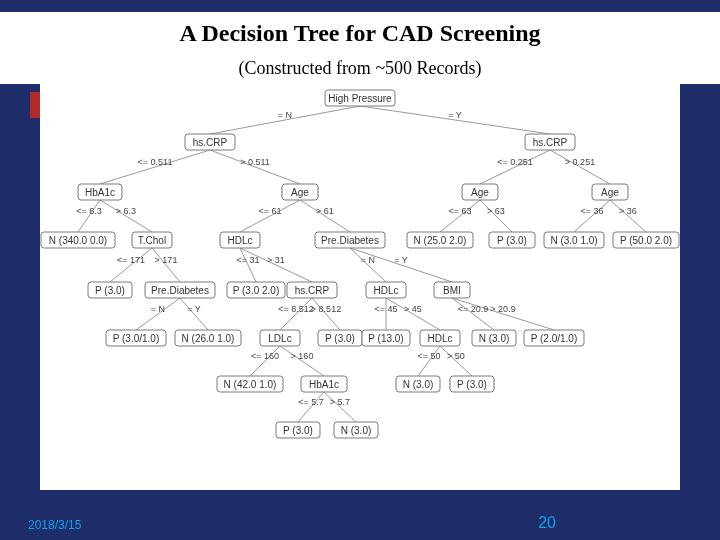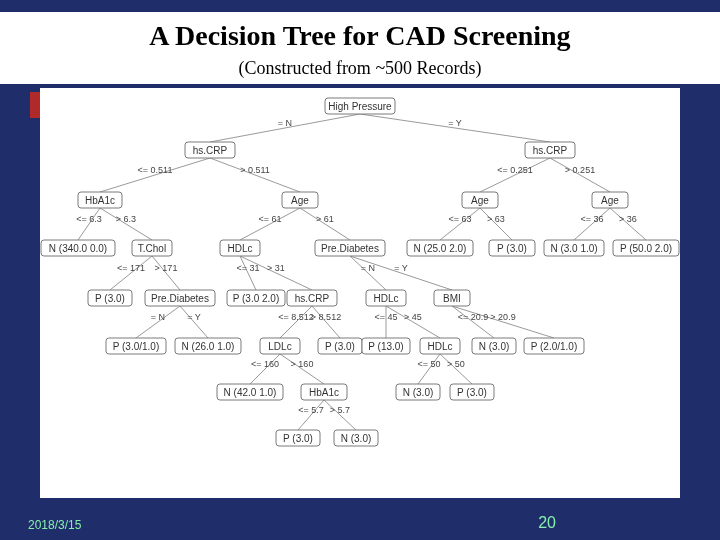--- a/index.html
+++ b/index.html
@@ -1,22 +1,22 @@
 <!DOCTYPE html>
 <html><head>
 <meta charset="utf-8">
 <style>
   html,body{margin:0;padding:0;width:720px;height:540px;background:#1f2d6b;font-family:"Times New Roman",serif;overflow:hidden}
   .slide{position:relative;width:720px;height:540px;background:#1f2d6b}
   .accent{position:absolute;left:30px;top:92px;width:26px;height:26px;background:#b02a2a;z-index:1}
-  .title{position:absolute;left:0;top:18px;width:720px;text-align:center;color:#000;background:#fff;font-weight:bold;font-size:28px;padding:2px 0}
+  .title{position:absolute;left:0;top:18px;width:720px;text-align:center;color:#000;background:#fff;font-weight:bold;font-size:24px;padding:2px 0}
   .subtitle{position:absolute;left:0;top:56px;width:720px;text-align:center;color:#000;background:#fff;font-size:18px;padding:2px 0}
   .titlebg{position:absolute;left:0;top:12px;width:720px;height:72px;background:#fff}
-  .diagram{position:absolute;left:40px;top:88px;width:640px;height:410px;background:#fff;z-index:2}
-  .footer{position:absolute;left:0;bottom:8px;width:578px;height:20px;color:#86efac;font-family:Arial,sans-serif;font-size:12px}
+  .diagram{position:absolute;left:40px;top:80px;width:640px;height:410px;background:#fff;z-index:2}
+  .footer{position:absolute;left:0;bottom:8px;width:578px;height:20px;color:#0ea5e9;font-family:Arial,sans-serif;font-size:12px}
   .footer .date{position:absolute;left:28px;bottom:0}
   .footer .mid{position:absolute;left:0;width:720px;text-align:center;bottom:0}
   .footer .num{position:absolute;right:22px;bottom:0;font-size:16px}
   svg{width:640px;height:410px;display:block}
   .node{fill:#fff;stroke:#7a7a7a;stroke-width:1;rx:3;ry:3}
   .nlabel{font:10px Arial,sans-serif;fill:#333;text-anchor:middle;dominant-baseline:middle}
   .elabel{font:9px Arial,sans-serif;fill:#444;text-anchor:middle}
   .edge{stroke:#9a9a9a;stroke-width:1;fill:none}
 </style>
 </head>

